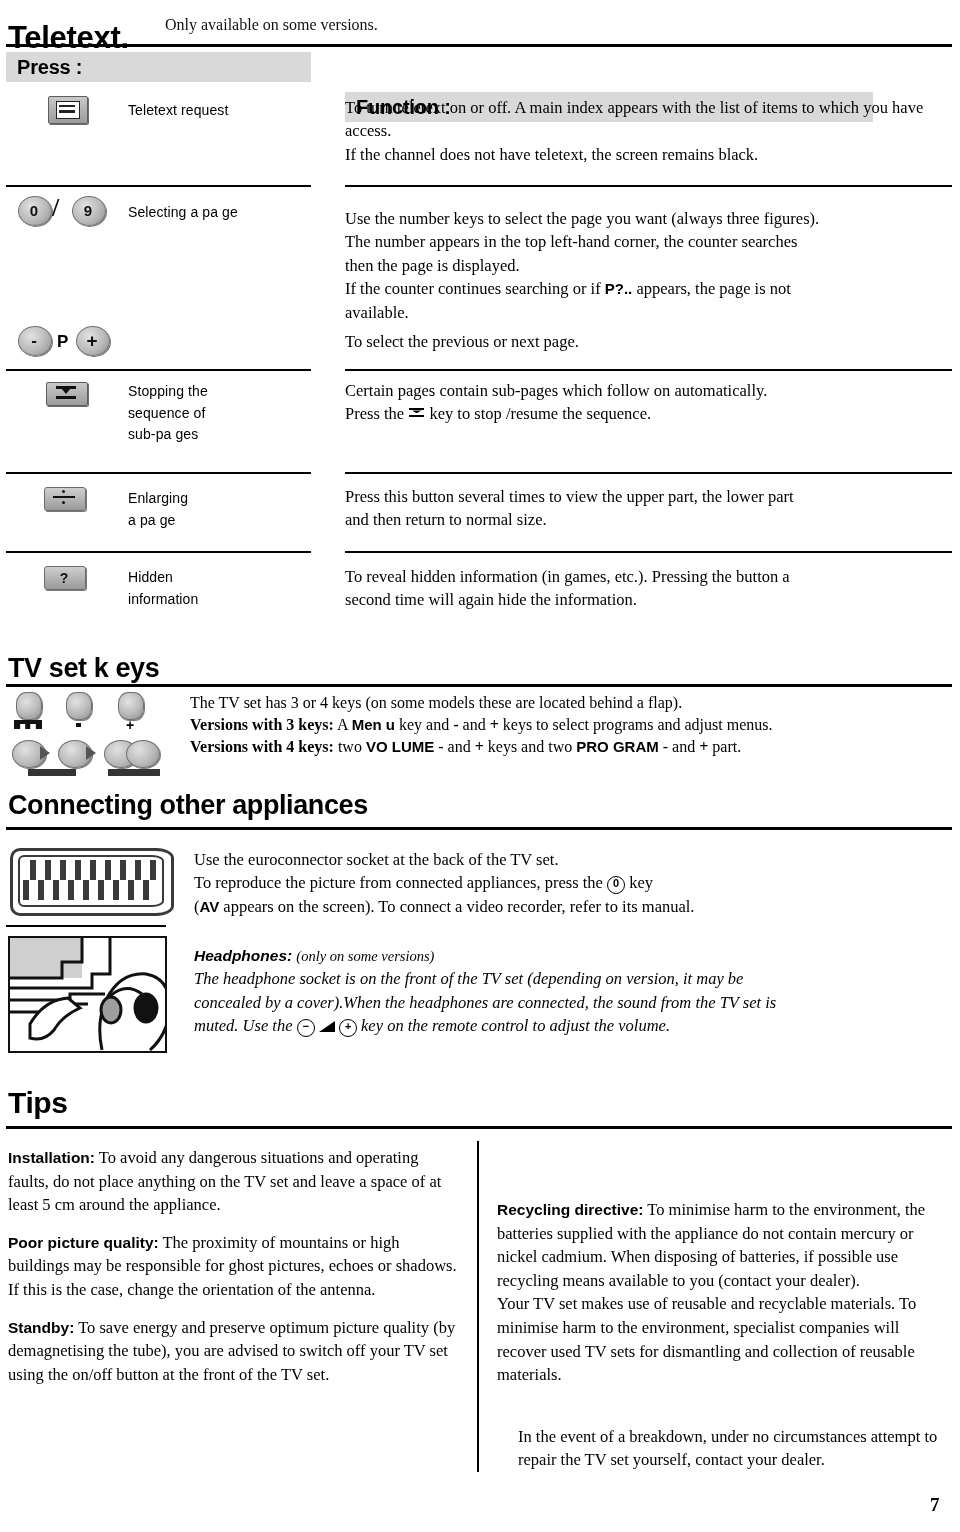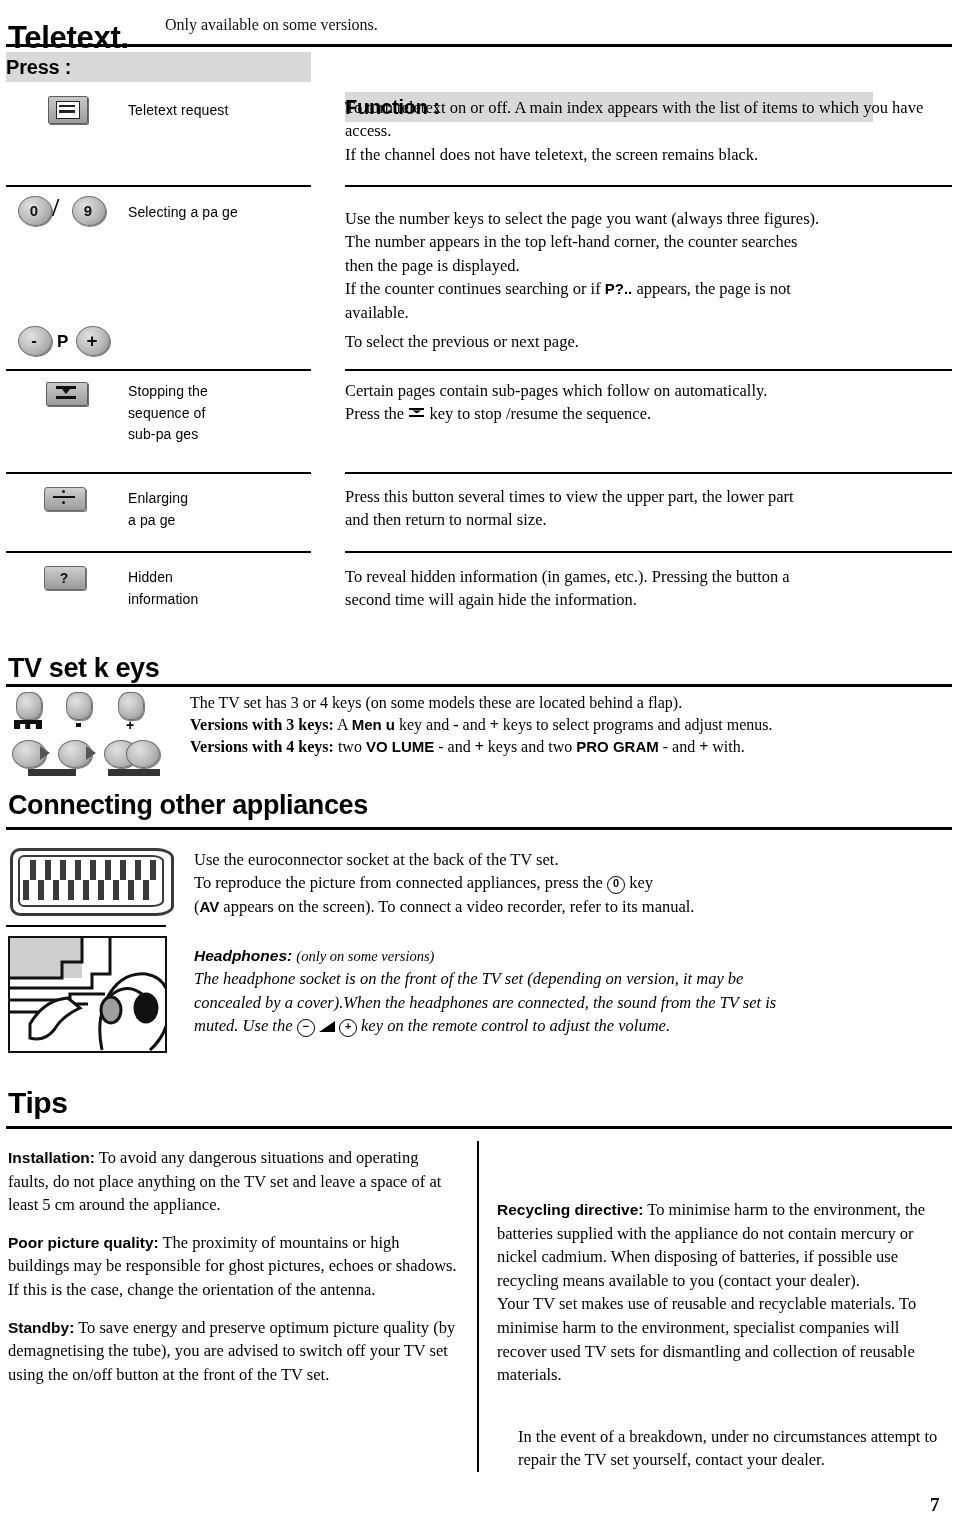--- a/index.html
+++ b/index.html
@@ -55,21 +55,21 @@
   .band {
     position: absolute;
     background: #d9d9d9;
     height: 30px;
   }
   .band span {
     display: block;
     font-family: "Liberation Sans", sans-serif;
     font-weight: bold;
     font-size: 20px;
-    padding: 4px 0 0 0;
+    padding: 4px 0 0 11px;
     letter-spacing: -0.2px;
   }
 
   
   .lbl {
     position: absolute;
     font-family: "Liberation Sans", sans-serif;
     font-weight: normal;
     font-size: 14px;
     line-height: 1.55;
@@ -377,21 +377,21 @@
     <div class="abs" style="left:132px; top:746px; width:0;height:0;border-top:7px solid transparent;border-bottom:7px solid transparent;border-left:10px solid #555;"></div>
     <div class="key-round" style="left:126px; top:740px; width:32px; height:26px;"></div>
     <div class="abs" style="left:28px; top:769px; width:48px; height:7px; background:#111; opacity:.85;
                             clip-path:polygon(0 0,100% 0,100% 100%,0 100%);"></div>
     <div class="abs" style="left:108px; top:769px; width:52px; height:7px; background:#111; opacity:.85;"></div>
   </div>
 
   <div class="para tight" style="left:190px; top:692px; width:762px; font-size:16px;">
     <span>The TV set has 3 or 4 keys (on some models these are located behind a flap).</span><br>
     <span class="b">Versions with 3 keys:</span><span> A </span><span class="mono-b">Men u</span><span> key and </span><span class="b">-</span><span> and </span><span class="b">+</span><span> keys to select programs and adjust menus.</span><br>
-    <span class="b">Versions with 4 keys:</span><span> two </span><span class="mono-b">VO LUME</span><span> - and </span><span class="b">+</span><span> keys and two </span><span class="mono-b">PRO GRAM</span><span> - and </span><span class="b">+</span><span> with.</span>
+    <span class="b">Versions with 4 keys:</span><span> two </span><span class="mono-b">VO LUME</span><span> - and </span><span class="b">+</span><span> keys and two </span><span class="mono-b">PRO GRAM</span><span> - and </span><span class="b">+</span><span> part.</span>
   </div>
 
   <div class="section-title" style="left:8px; top:792px;">Connecting other appliances</div>
   <div class="rule" style="left:6px; top:827px; width:946px; height:3px;"></div>
 
   <div>
     <div class="scart" style="left:10px; top:848px; width:158px; height:62px;"></div>
     <div class="scart-inner" style="left:18px; top:855px; width:142px; height:48px;"></div>
     <div class="pin" style="left:30px; top:860px; height:20px;"></div>
     <div class="pin" style="left:45px; top:860px; height:20px;"></div>

